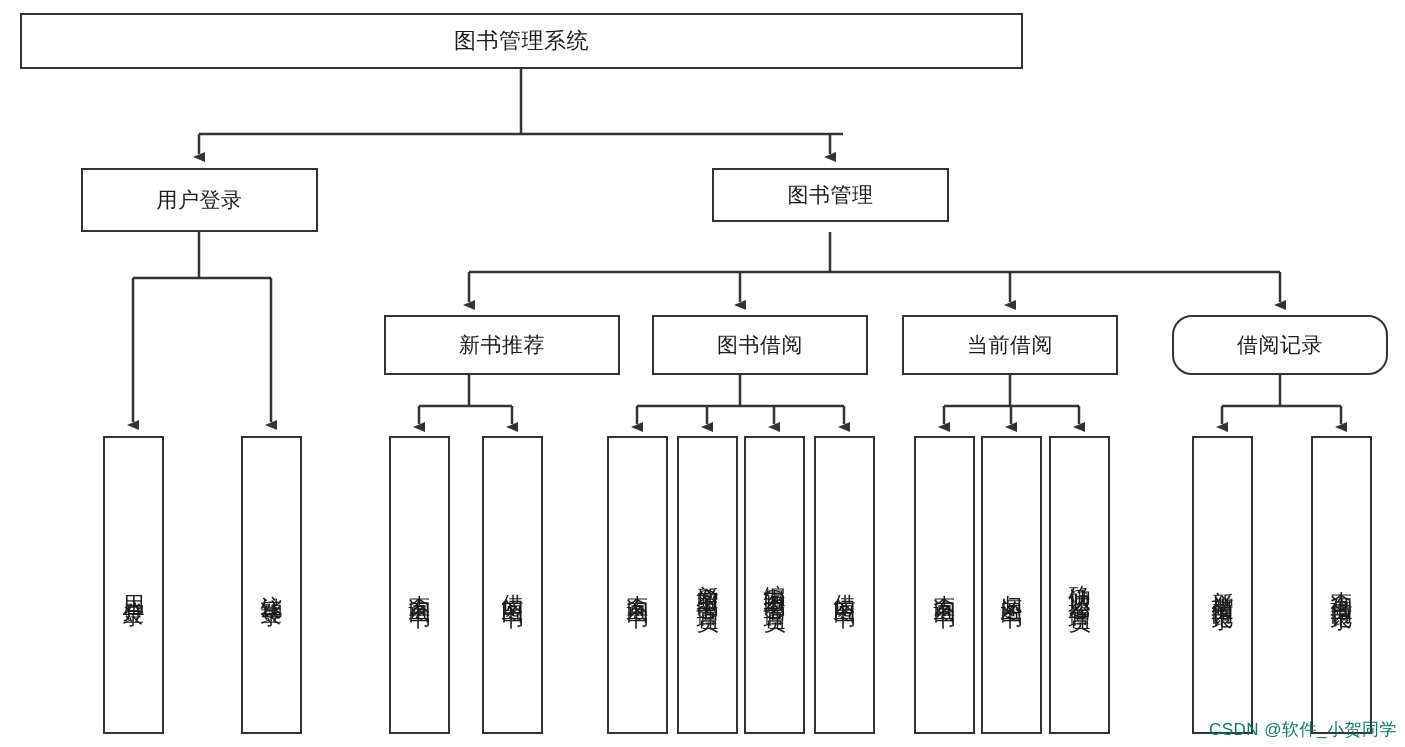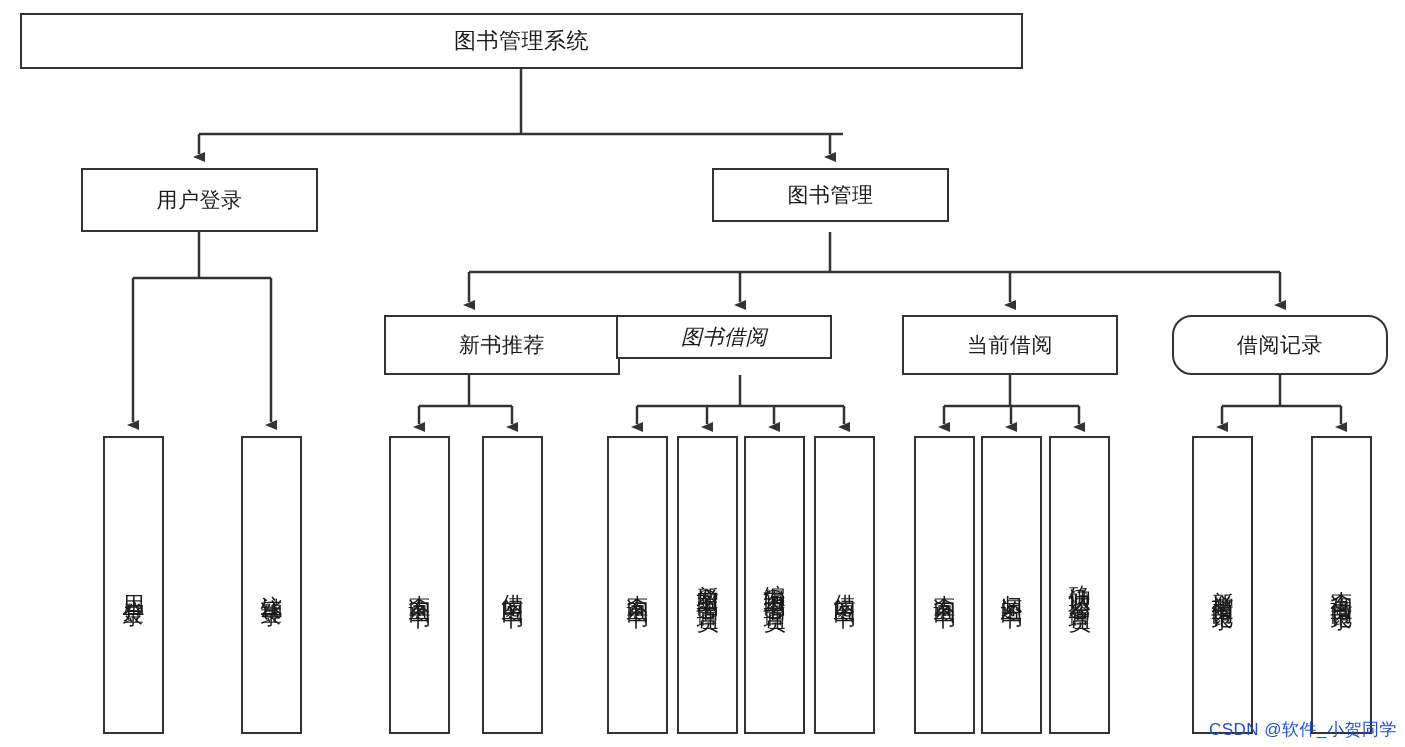--- a/index.html
+++ b/index.html
@@ -61,21 +61,21 @@
     line-height: 1.0;
     letter-spacing: 4px;
     white-space: nowrap;
     text-align: center;
   }
   .watermark {
     position: absolute;
     right: 8px;
     bottom: 6px;
     font-size: 17px;
-    color: #1d4ed8;
+    color: #0f766e;
     letter-spacing: 0.5px;
     white-space: nowrap;
   }
 </style>
 </head>
 <body>
 
 <div id="canvas">
 
   <svg class="edges" viewBox="0 0 1405 747">
@@ -135,21 +135,21 @@
   <div class="node h" style="left:81px; top:168px; width:237px; height:64px;">
     <span class="lbl">用户登录</span>
   </div>
   <div class="node h" style="left:712px; top:168px; width:237px; height:54px;">
     <span class="lbl">图书管理</span>
   </div>
 
   <div class="node h" style="left:372px; top:315px; width:236px; height:60px;margin-left:12px;">
     <span class="lbl">新书推荐</span>
   </div>
-  <div class="node h" style="left:616px; top:315px; width:216px; height:44px;font-style:italic;">
+  <div class="node h" style="left:652px; top:315px; width:216px; height:60px;">
     <span class="lbl">图书借阅</span>
   </div>
   <div class="node h" style="left:902px; top:315px; width:216px; height:60px;">
     <span class="lbl">当前借阅</span>
   </div>
   <div class="node h" style="left:1172px; top:315px; width:216px; height:60px;border-radius:20px;">
     <span class="lbl">借阅记录</span>
   </div>
 
   <div class="node v" style="left:103px; top:436px; width:61px; height:298px;">

